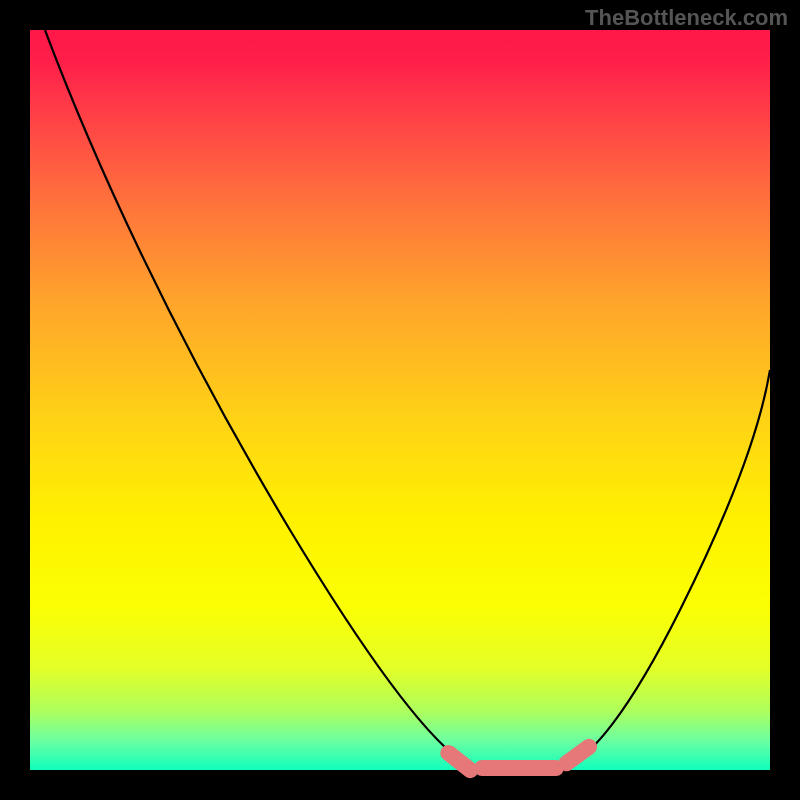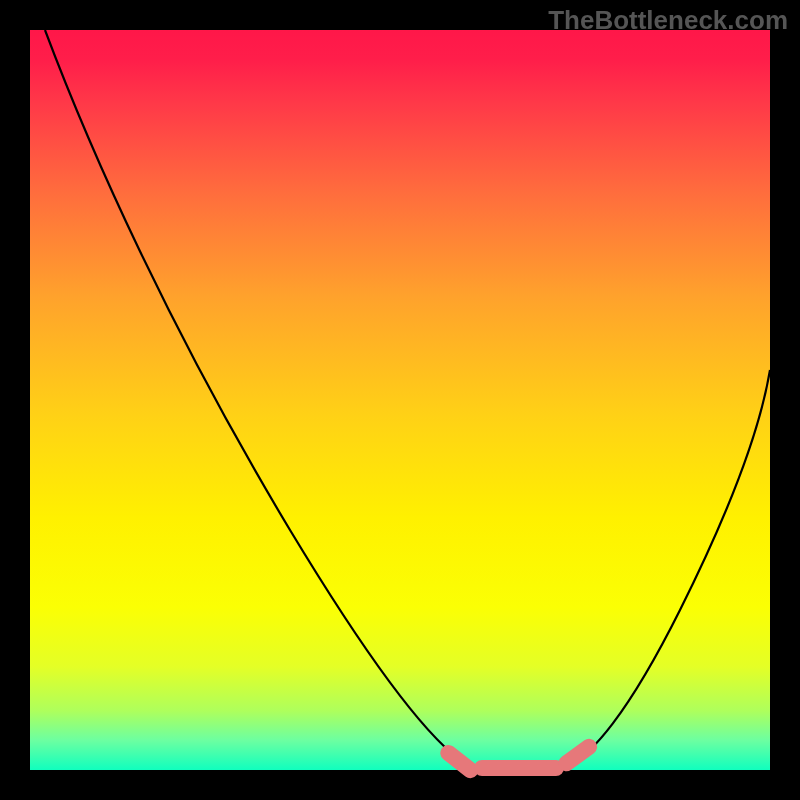--- a/index.html
+++ b/index.html
@@ -1,17 +1,17 @@
 <!DOCTYPE html>
 <html><head>
 <meta charset="utf-8">
 <style>
 *{margin:0;padding:0;box-sizing:border-box}
 body{background:#000;width:800px;height:800px;position:relative;overflow:hidden}
-.attribution{position:absolute;top:5px;right:12px;font-family:Arial,Helvetica,sans-serif;font-size:26px;font-weight:600;color:#555}
+.attribution{position:absolute;top:5px;right:12px;font-family:Arial,Helvetica,sans-serif;font-size:22px;font-weight:600;color:#555}
 .plot{position:absolute;left:30px;top:30px;width:740px;height:740px;background:linear-gradient(to bottom,#ff1749 0%,#ff1e4a 4%,#ff3948 10%,#ff6d3d 22%,#ffa22c 36%,#ffd116 52%,#fff100 66%,#fbff04 78%,#e4ff26 86%,#aeff5c 92%,#6cffa1 96%,#10ffbe 100%)}
 svg.curves{position:absolute;left:0;top:0;width:100%;height:100%}
 .pink-seg{position:absolute;background:#e6787a;border-radius:8px;height:16px;transform-origin:left center}
 </style>
 </head>
 <body>
 
 <div class="attribution">TheBottleneck.com</div>
 
 <div class="plot">

